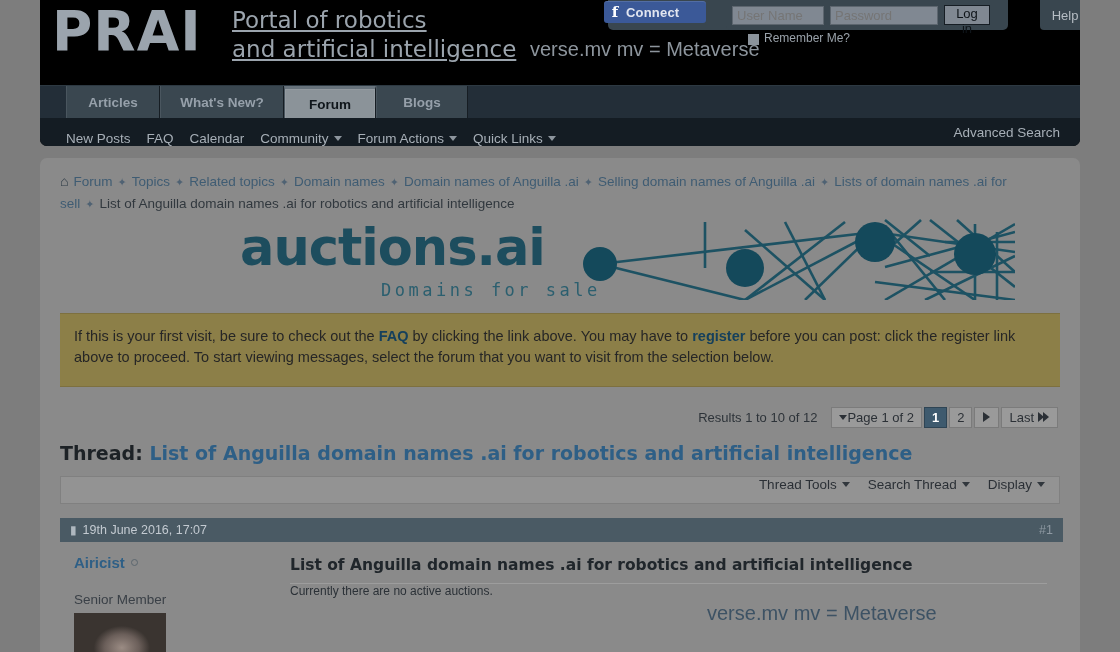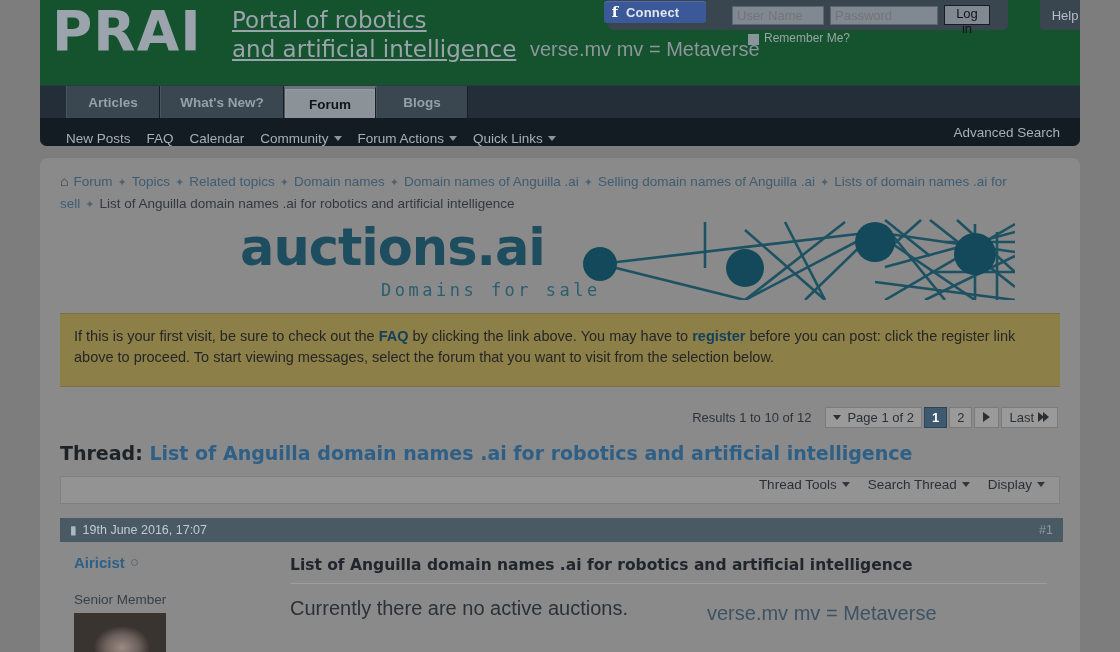--- a/index.html
+++ b/index.html
@@ -13,21 +13,21 @@
 
   
   .page-wrap {
     position: absolute; left: 0; top: 0; width: 1120px; height: 652px;
     background: #7d7d7d;
   }
 
   
   .header-shell {
     position: absolute; left: 40px; top: 0; width: 1040px; height: 146px;
-    background: #14532d;
+    background: #000000;
     border-bottom-left-radius: 7px; border-bottom-right-radius: 7px;
     overflow: hidden;
   }
   .logo-row { position: relative; height: 85px; }
   .logo-text {
     position: absolute; left: 12px; top: 4px;
     font-size: 55px; font-weight: bold; letter-spacing: 1px;
     color: #9ba4ad; line-height: 1;
     font-family: "DejaVu Sans", sans-serif;
   }
@@ -178,21 +178,21 @@
     display: flex; align-items: center; font-size: 13px; color: #2b3036;
   }
   .pagi-results { margin-right: 14px; color: #2d3339; }
   .pg-btn {
     height: 21px; min-width: 21px; padding: 0 7px;
     background: #9a9a9a; border: 1px solid #7b7b7b;
     display: flex; align-items: center; justify-content: center;
     color: #2b3036; margin-right: 2px; font-size: 13px;
   }
   .pg-btn.cur { background: #3e5a6e; color: #ffffff; border-color: #2e4454; font-weight: bold; }
-  .pg-btn.page-of { gap: 6px; }
+  .pg-btn.page-of { gap: 0; }
 
   
   .thread-title {
     position: absolute; left: 20px; top: 284px;
     font-size: 19px; font-weight: bold; color: #1d2226;
     font-family: "DejaVu Sans", sans-serif;
   }
   .thread-title .tt-link { color: #2e5f86; }
   .thread-toolbar {
     position: absolute; left: 20px; top: 318px; width: 1000px; height: 28px;
@@ -236,21 +236,21 @@
     border: 0;
   }
   .post-main {
     flex: 1; padding: 14px 16px 0 8px; position: relative;
   }
   .post-subject {
     font-size: 15.5px; font-weight: bold; color: #20262b;
     font-family: "DejaVu Sans", sans-serif;
     padding-bottom: 9px; border-bottom: 1px solid #9d9d9d;
   }
-  .post-text { font-size: 20px; color: #2b3137; margin-top: 13px; }
+  .post-text { font-size: 12px; color: #2b3137; }
   .overlay-text-bottom {
     position: absolute; left: 425px; top: 60px;
     font-size: 20px; color: #3d5264; white-space: nowrap;
   }
 </style>
 </head>
 <body>
 
 <div class="page-wrap">
 

